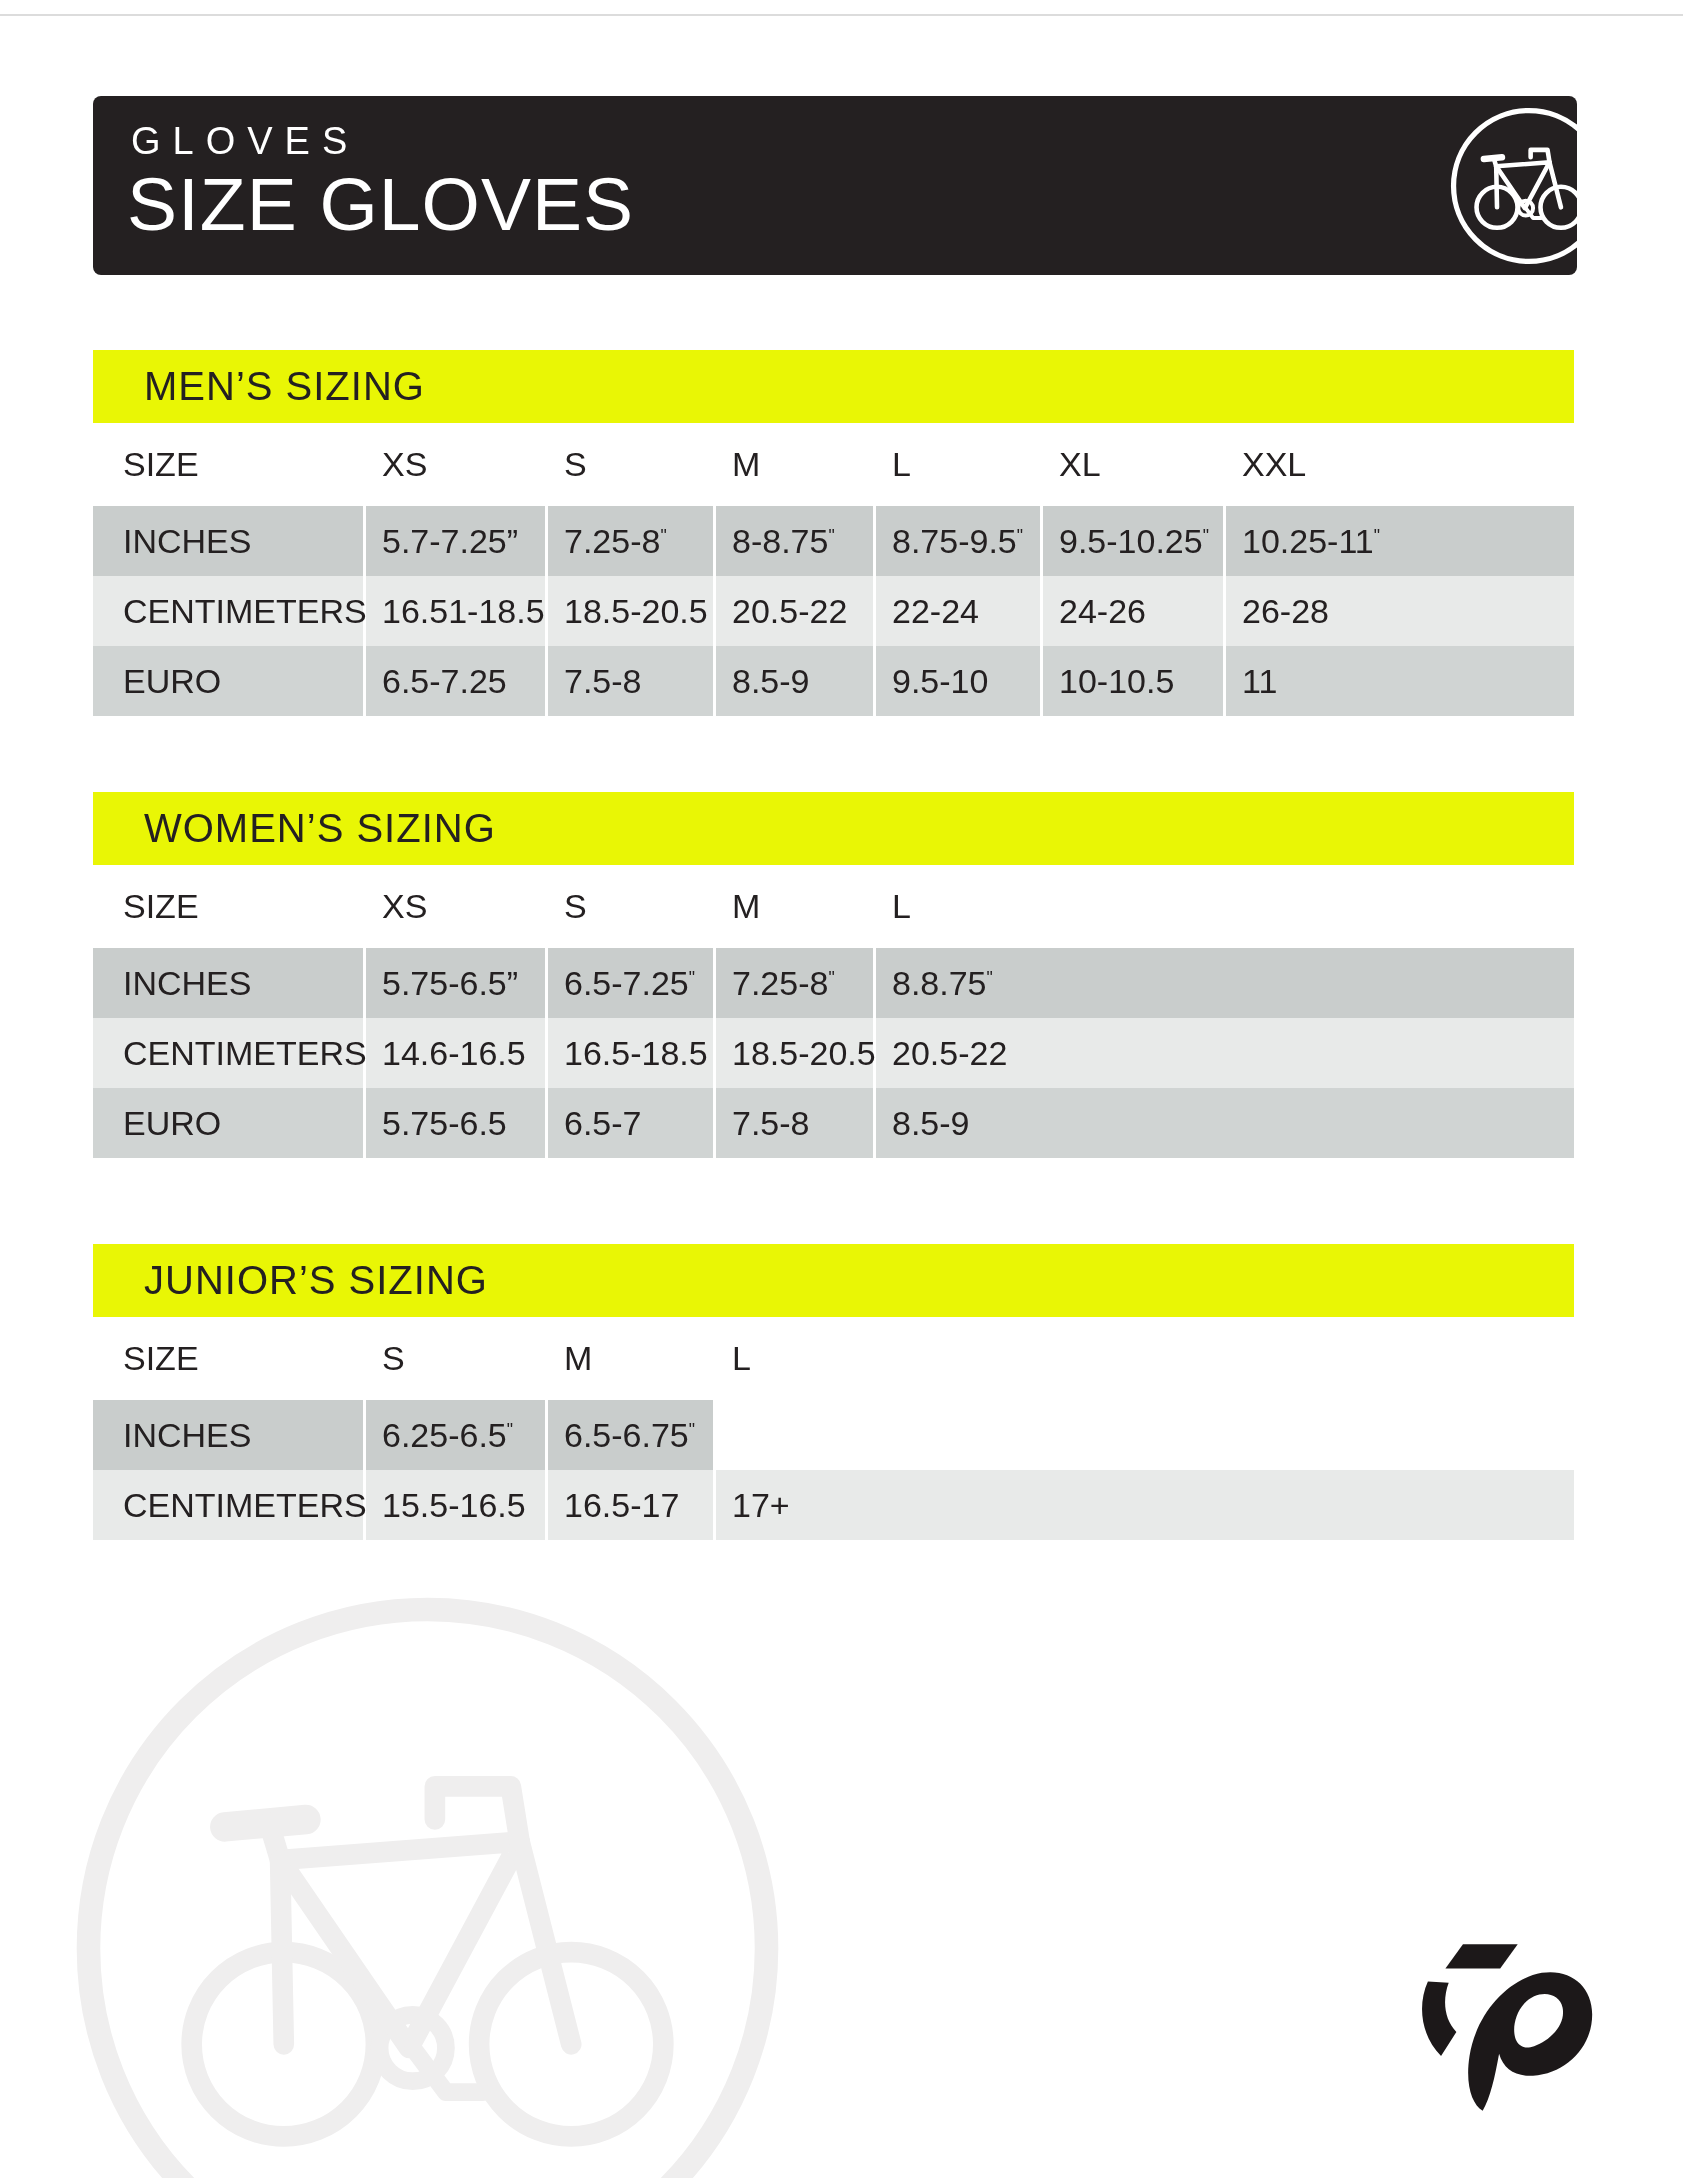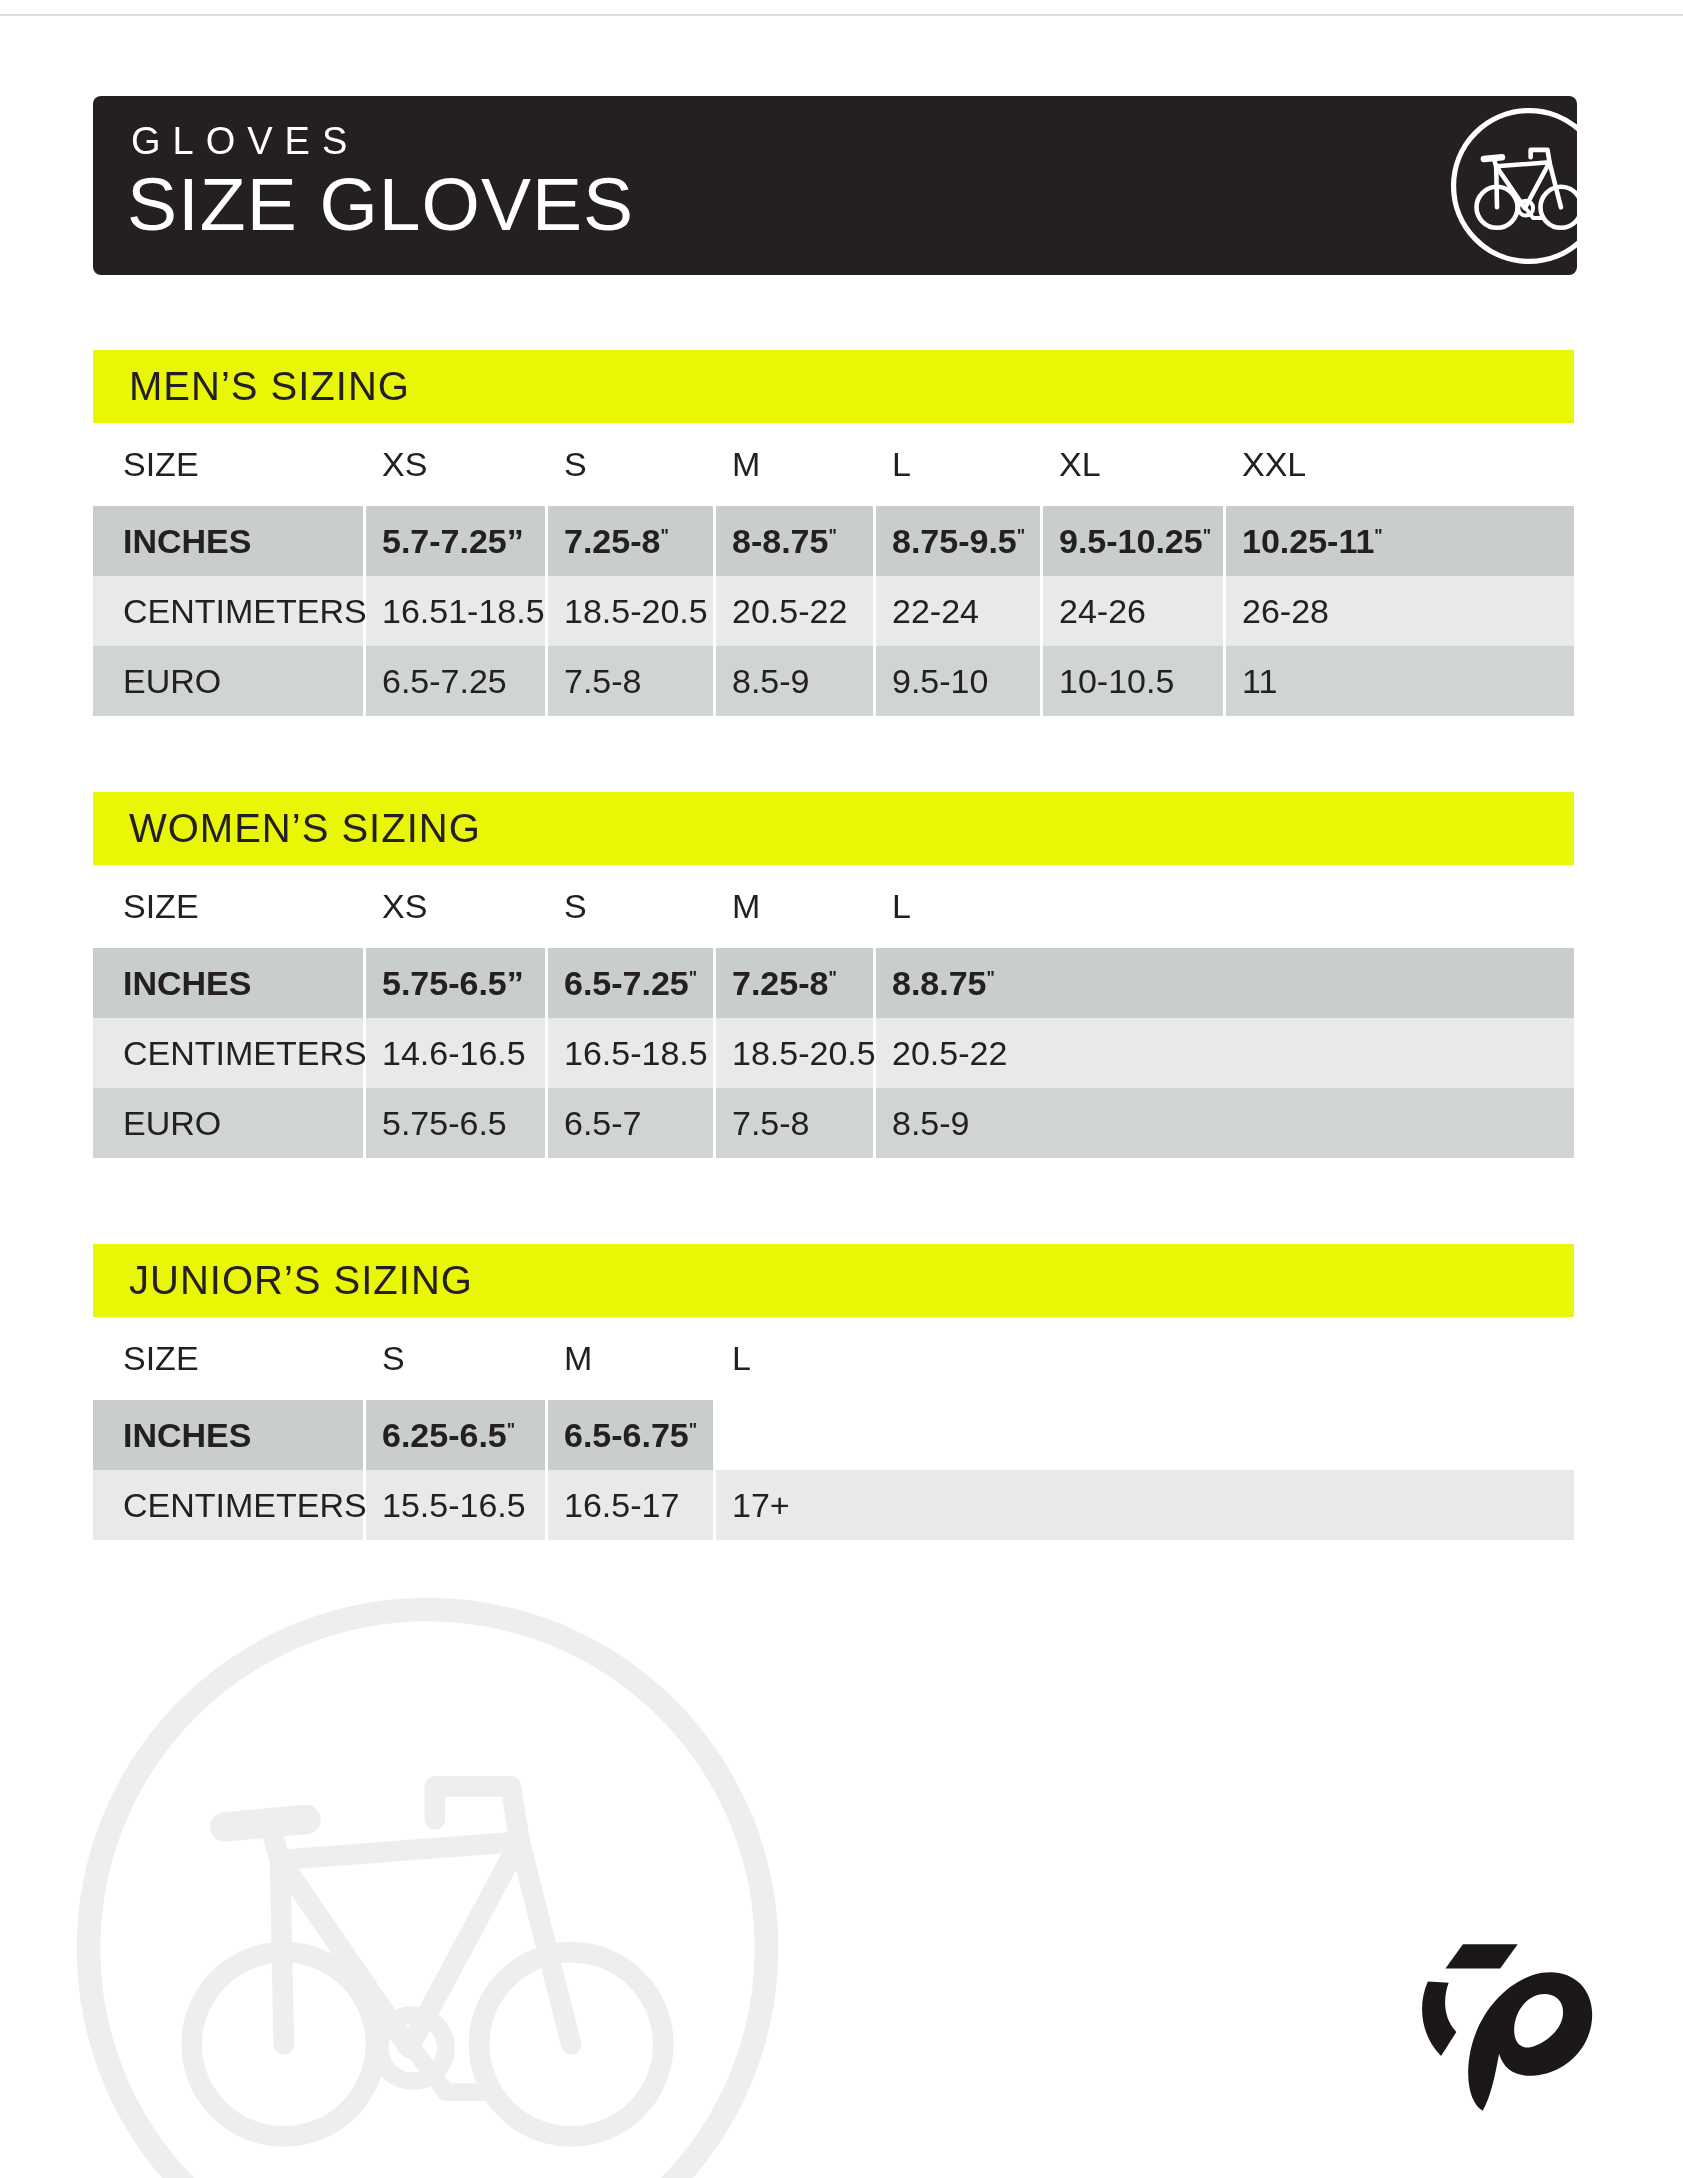--- a/index.html
+++ b/index.html
@@ -24,30 +24,30 @@
   .hcat{position:absolute;left:38px;top:24px;font-size:38px;letter-spacing:12px;font-weight:400;}
   .htitle{position:absolute;left:34px;top:65px;font-size:75px;letter-spacing:1px;font-weight:400;}
   .hbike{position:absolute;left:1354px;top:8px;width:164px;height:164px;color:#ffffff;}
 
   
   .sec{position:absolute;left:93px;width:1481px;z-index:2;}
   .sec.mens{top:350px;}
   .sec.womens{top:792px;}
   .sec.juniors{top:1244px;}
   .ybar{height:73px;background:var(--yellow);display:flex;align-items:center;padding-left:36px;}
-  .ybar span{font-size:40px;letter-spacing:1px;color:var(--ink);}
+  .ybar span{font-size:40px;letter-spacing:1px;color:var(--ink);margin-left:15px;}
   .grid{display:grid;column-gap:3px;}
   .g6{grid-template-columns:270px 179px 165px 157px 164px 180px minmax(0,1fr);}
   .g5{grid-template-columns:270px 179px 165px 157px minmax(0,1fr);}
   .g4{grid-template-columns:270px 179px 165px minmax(0,1fr);}
   .size-row{height:83px;}
   .drow{height:70px;}
   .c{display:flex;align-items:center;padding-left:16px;font-size:34px;white-space:nowrap;}
   .lab{padding-left:30px;}
-  .r0 .c{background:var(--row-dark);font-weight:bold;}
+  .r0 .c{background:var(--row-dark);}
   .r1 .c{background:var(--row-light);}
   .r2 .c{background:var(--row-med);}
   sup{font-size:0.52em;position:relative;top:-0.28em;vertical-align:super;line-height:0;}
 
   
   .wm{position:absolute;left:59px;top:1580px;width:737px;height:737px;color:var(--wm);z-index:1;}
   .pi{position:absolute;left:1384px;top:1929px;width:228px;height:184px;z-index:2;}
 </style>
 </head>
 <body>

